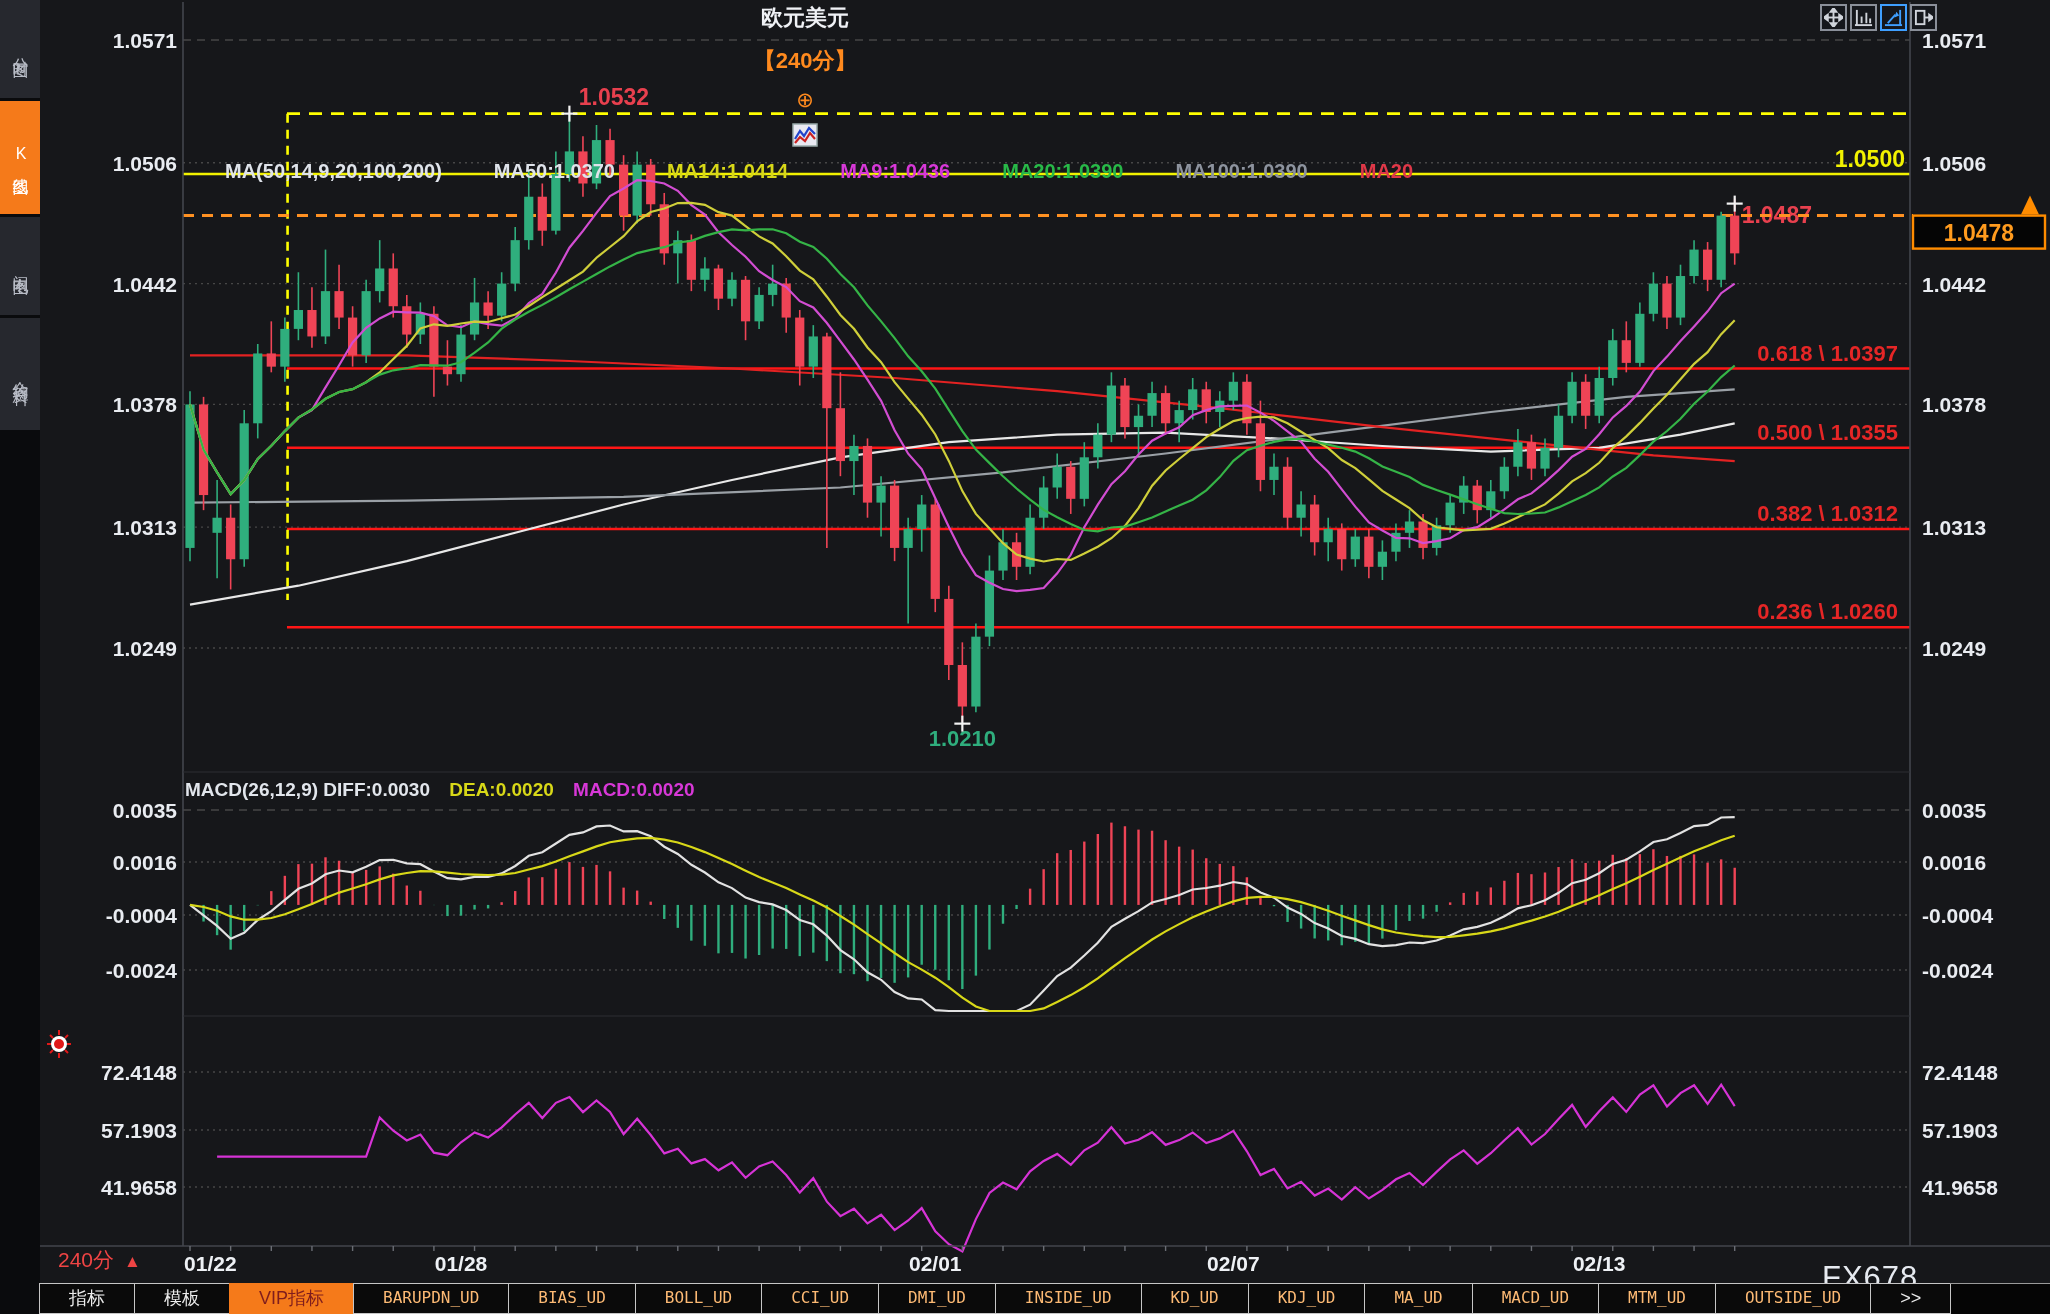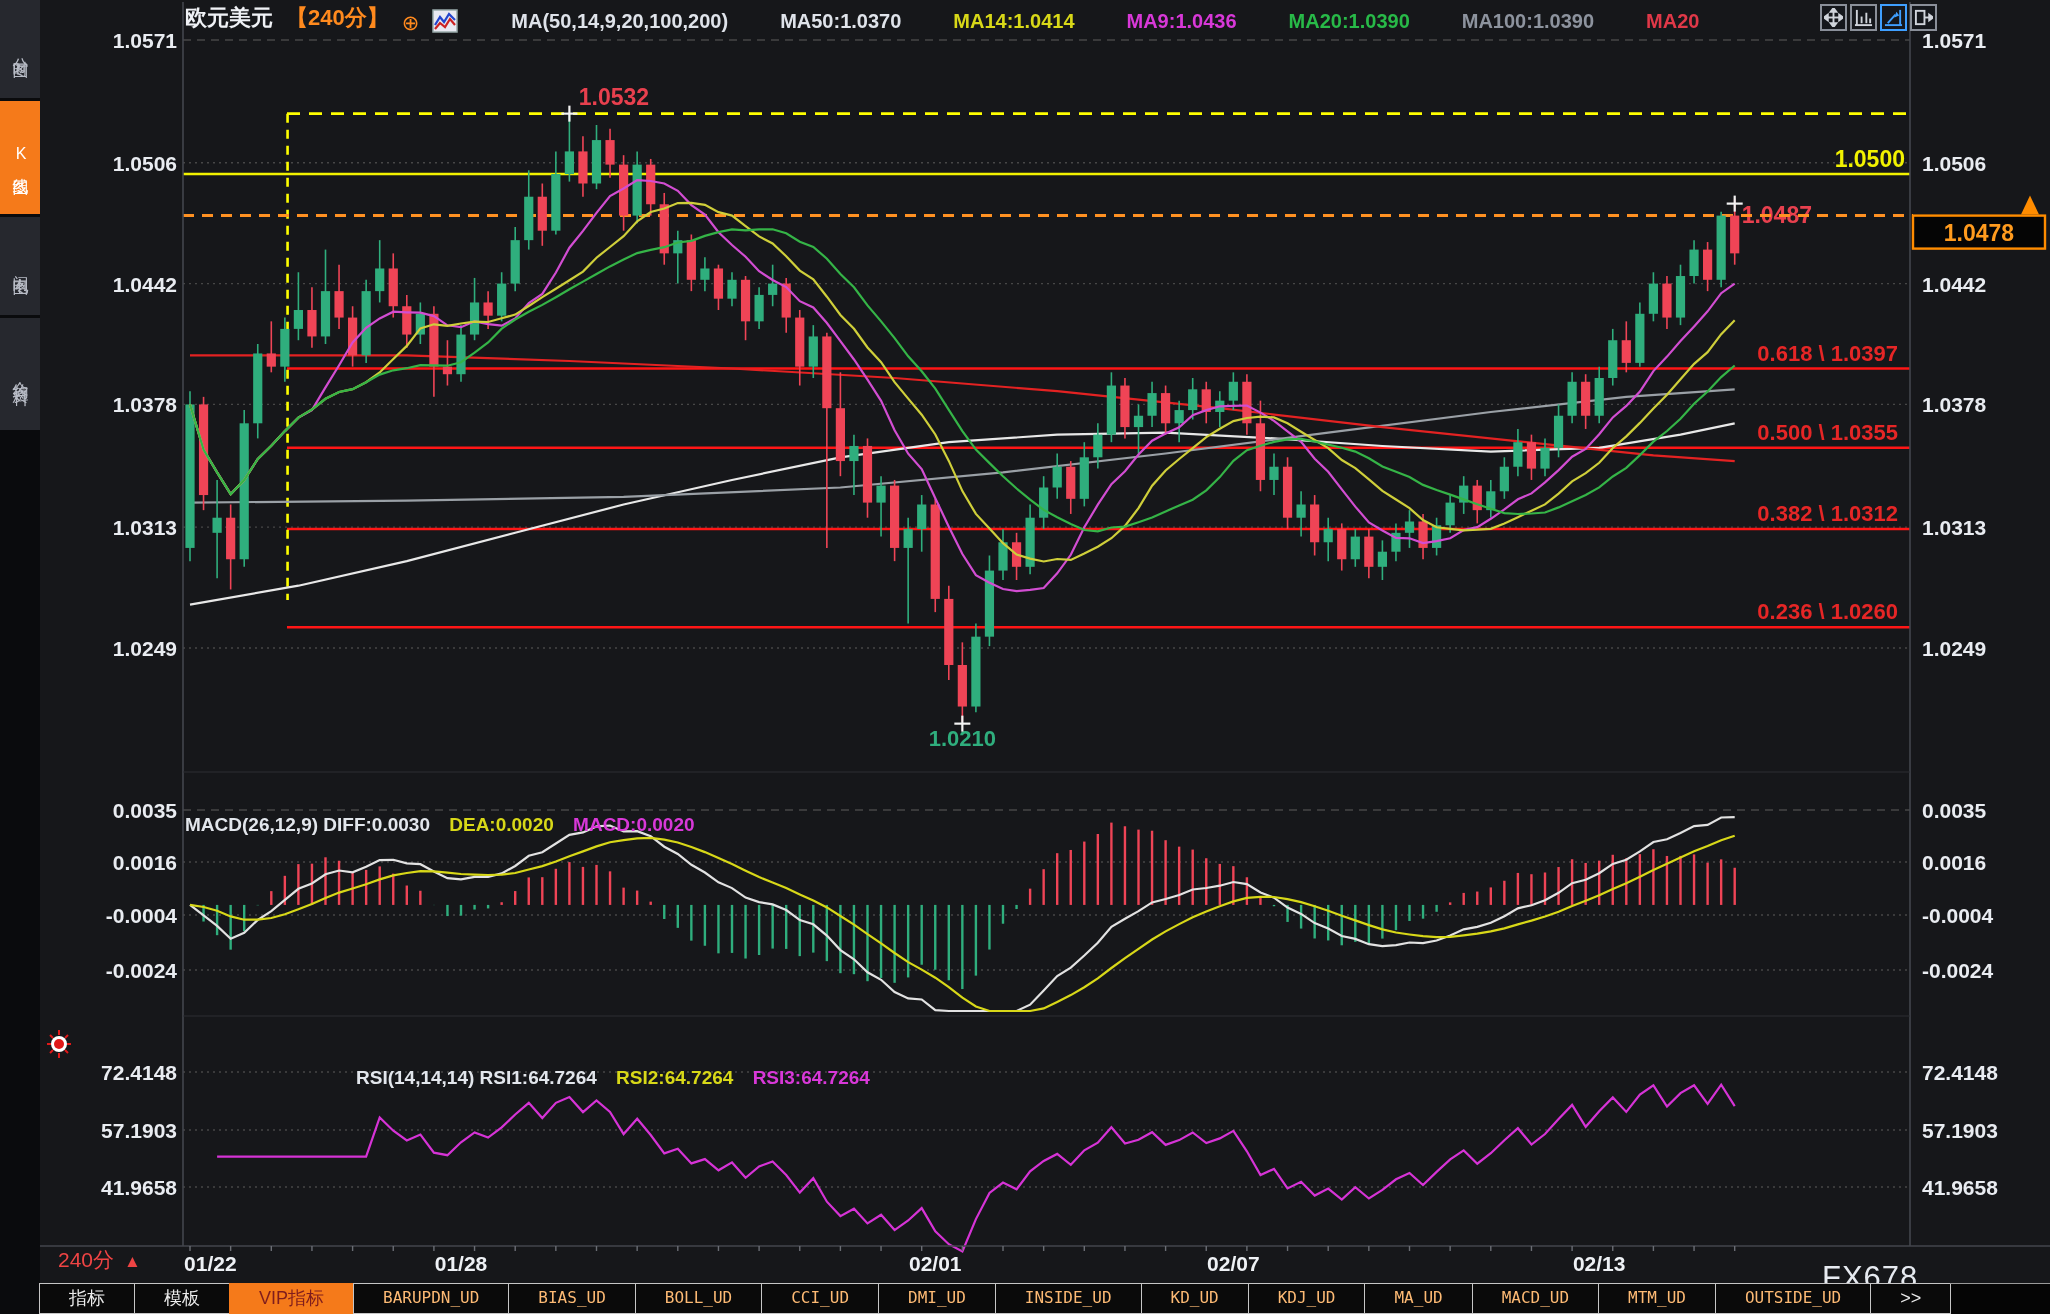--- a/index.html
+++ b/index.html
@@ -7,33 +7,33 @@
   .app{position:relative;width:2050px;height:1314px;background:#060708;}
   #chart-svg{position:absolute;left:0;top:0;z-index:1;}
   .chart-bg{position:absolute;left:40px;top:0;width:2010px;height:1283px;background:#16171a;z-index:0;}
   
   .sidebar{position:absolute;left:0;top:0;width:40px;height:1314px;background:#0a0b0d;z-index:3;}
   .side-item{width:40px;display:flex;align-items:center;justify-content:center;
     writing-mode:vertical-lr;text-orientation:upright;font-size:16px;color:#b9bdc7;
     background:#26282e;margin-bottom:3px;letter-spacing:3px;cursor:pointer;}
   .side-item.active{background:#f57a1a;color:#fff;}
   
-  .top-header{position:absolute;left:185px;top:3px;height:30px;display:flex;align-items:flex-end;gap:13px;z-index:4;white-space:nowrap;}
+  .top-header{position:absolute;left:185px;top:3px;height:30px;display:flex;align-items:center;gap:13px;z-index:4;white-space:nowrap;flex-direction:column;}
   .sym{font-size:22px;font-weight:700;color:#f0f2f6;}
   .period{font-size:22px;font-weight:700;color:#ff8a1e;}
   .plus{font-size:21px;color:#ff8a1e;line-height:1;}
   .zig{display:inline-flex;}
   .ma-lab{font-size:20px;font-weight:600;margin-right:2px;margin-left:40px;}
   
   .toolbar{position:absolute;left:1820px;top:4px;display:flex;gap:3px;z-index:4;}
   .ico{width:27px;height:27px;box-sizing:border-box;border:2px solid #8a8f99;background:#15171c;
     display:flex;align-items:center;justify-content:center;cursor:pointer;}
   .ico.active{border-color:#3f9fff;}
   
-  .panel-header{position:absolute;z-index:4;font-size:19px;font-weight:600;white-space:nowrap;margin-top:35px;}
+  .panel-header{position:absolute;z-index:4;font-size:19px;font-weight:600;white-space:nowrap;}
   .macd-h{left:185px;top:779px;}
   .rsi-h{left:356px;top:1032px;}
   .c-white{color:#e2e6ec;margin-right:14px;}
   .c-yellow{color:#d8d818;margin-right:14px;}
   .c-magenta{color:#d838d8;}
   .alert-ico{position:absolute;left:44px;top:1028px;width:30px;height:32px;z-index:4;}
   
   .period-badge{position:absolute;left:58px;top:1246px;z-index:4;color:#ef4444;font-size:21px;font-weight:400;cursor:pointer;}
   .period-badge .tri{margin-left:10px;font-size:17px;}
   .watermark{position:absolute;left:1822px;top:1260px;z-index:4;color:#e6eaf0;font-size:31px;letter-spacing:1px;}
@@ -599,25 +599,20 @@
         <line x1="15" y1="25" x2="15" y2="30"></line>
       <line x1="3" y1="16" x2="7" y2="16"></line>
         <line x1="23" y1="16" x2="27" y2="16"></line>
       <line x1="6" y1="7" x2="9" y2="10"></line>
         <line x1="21" y1="22" x2="24" y2="25"></line>
       <line x1="24" y1="7" x2="21" y2="10"></line>
         <line x1="9" y1="22" x2="6" y2="25"></line>
     </g>
   </svg>
 
-  <div class="panel-header rsi-h">
-    <span class="c-white">RSI(14,14,14) RSI1:64.7264</span>
-    <span class="c-yellow">RSI2:64.7264</span>
-    <span class="c-magenta">RSI3:64.7264</span>
-  </div>
 
   <div class="period-badge">
     <span>240分</span><span class="tri">▲</span>
   </div>
 
   <div class="watermark">FX678</div>
 
   <div class="tabbar" id="tabbar">
       <div class="tab">指标</div>
       <div class="tab">模板</div>

